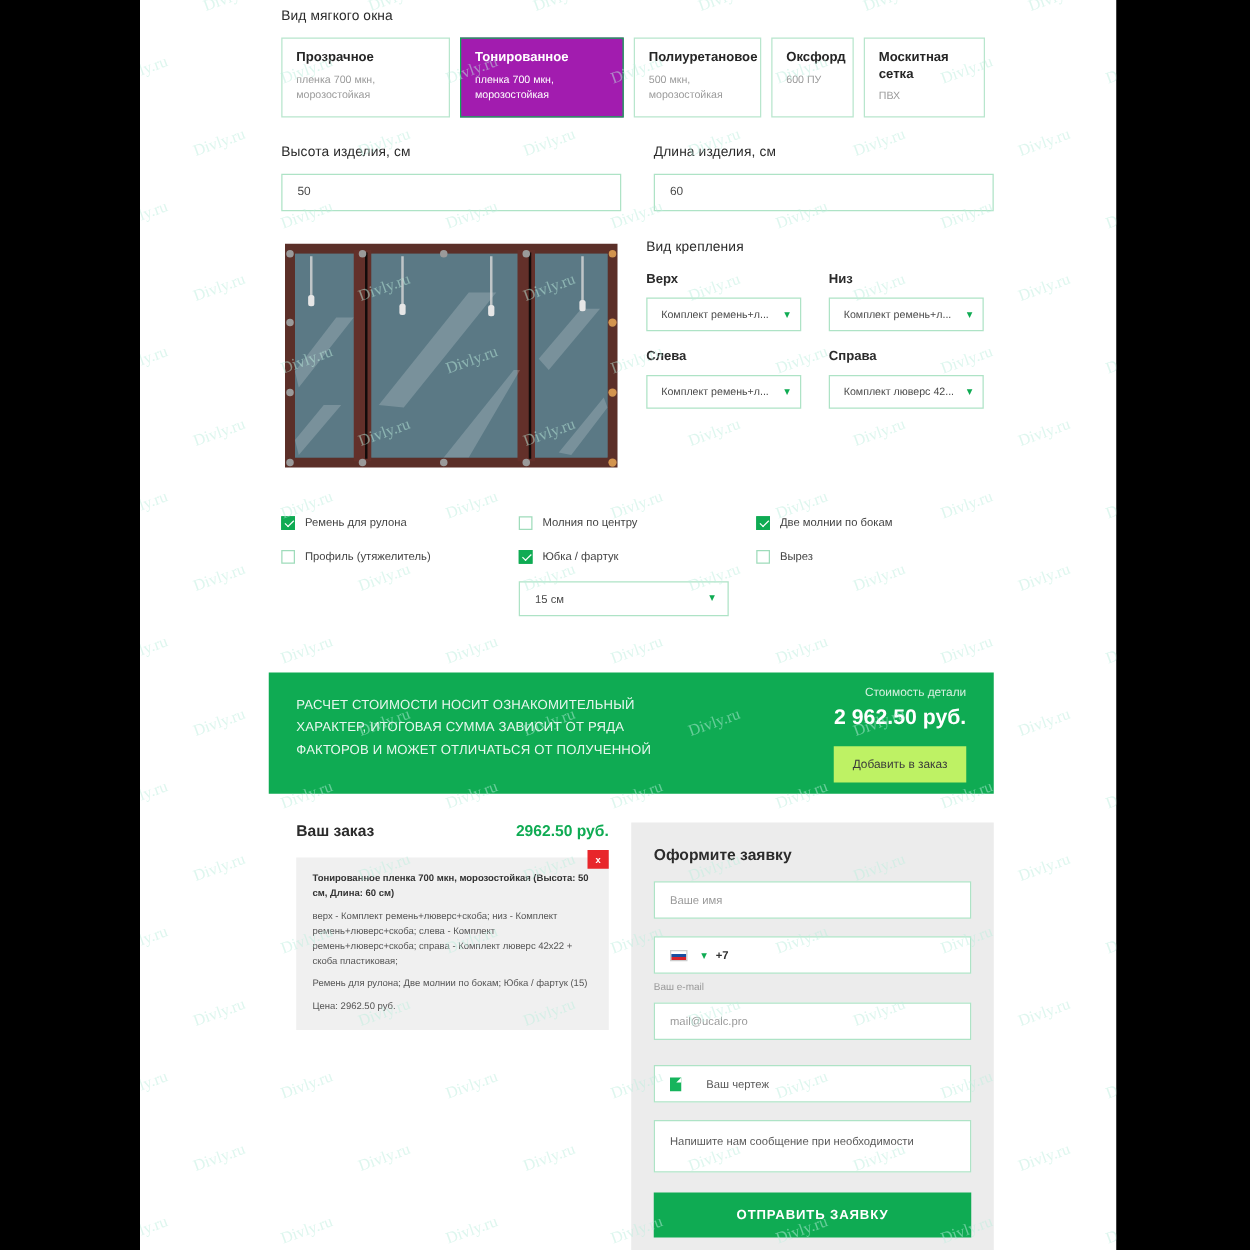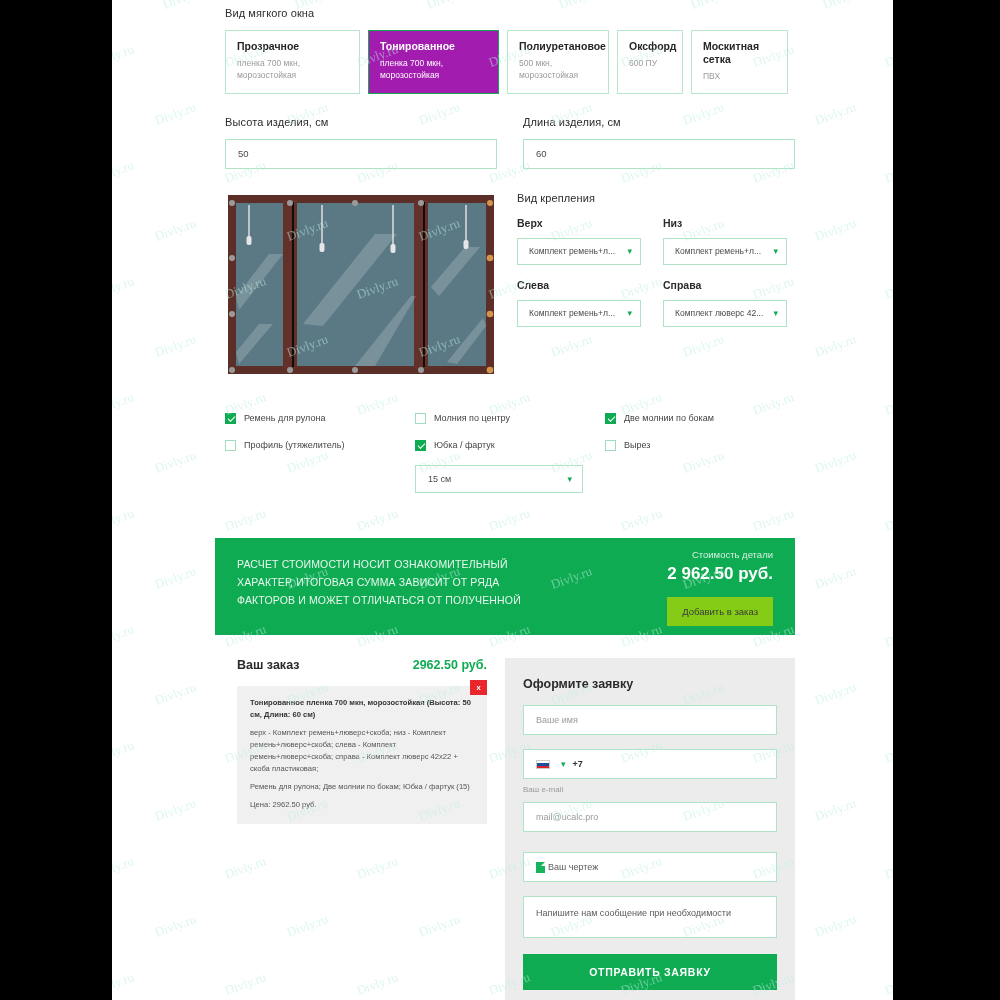--- a/index.html
+++ b/index.html
@@ -158,21 +158,21 @@
   }
   .banner-right {
     text-align: right;
     padding: 11px 22px 0 0;
   }
   .b-cap { font-size: 9.5px; color: #d6f0e0; }
   .b-price { font-size: 17px; font-weight: bold; color: #fff; margin-top: 4px; }
   .b-btn {
     margin-top: 13px;
     display: inline-block;
-    background: #84cc16;
+    background: #bef264;
     color: #3a3a3a;
     font-size: 9.5px;
     padding: 9px 15px;
     white-space: nowrap;
   }
 
   
   .bottom { position: absolute; left: 103px; top: 658px; width: 580px; display: flex; }
   .order { width: 290px; padding: 0 18px 0 22px; }
   .order-head { display: flex; justify-content: space-between; align-items: baseline; }
@@ -459,21 +459,21 @@
         <span class="chev">▾</span>
         <span class="ph-c">+7</span>
       </div>
 
       <div class="sublbl">Ваш e-mail</div>
 
       <div class="inp" style="margin-top:8px;">
         <span>mail@ucalc.pro</span>
       </div>
 
-      <div class="inp" style="gap:3px;margin-top:20px;">
+      <div class="inp" style="gap:20px;margin-top:20px;">
         <span class="file-ic"></span>
         <span style="color:#5a5a5a;">Ваш чертеж</span>
       </div>
 
       <div class="ta">Напишите нам сообщение при необходимости</div>
 
       <div class="submit">ОТПРАВИТЬ ЗАЯВКУ</div>
     </div>
   </div>
 

